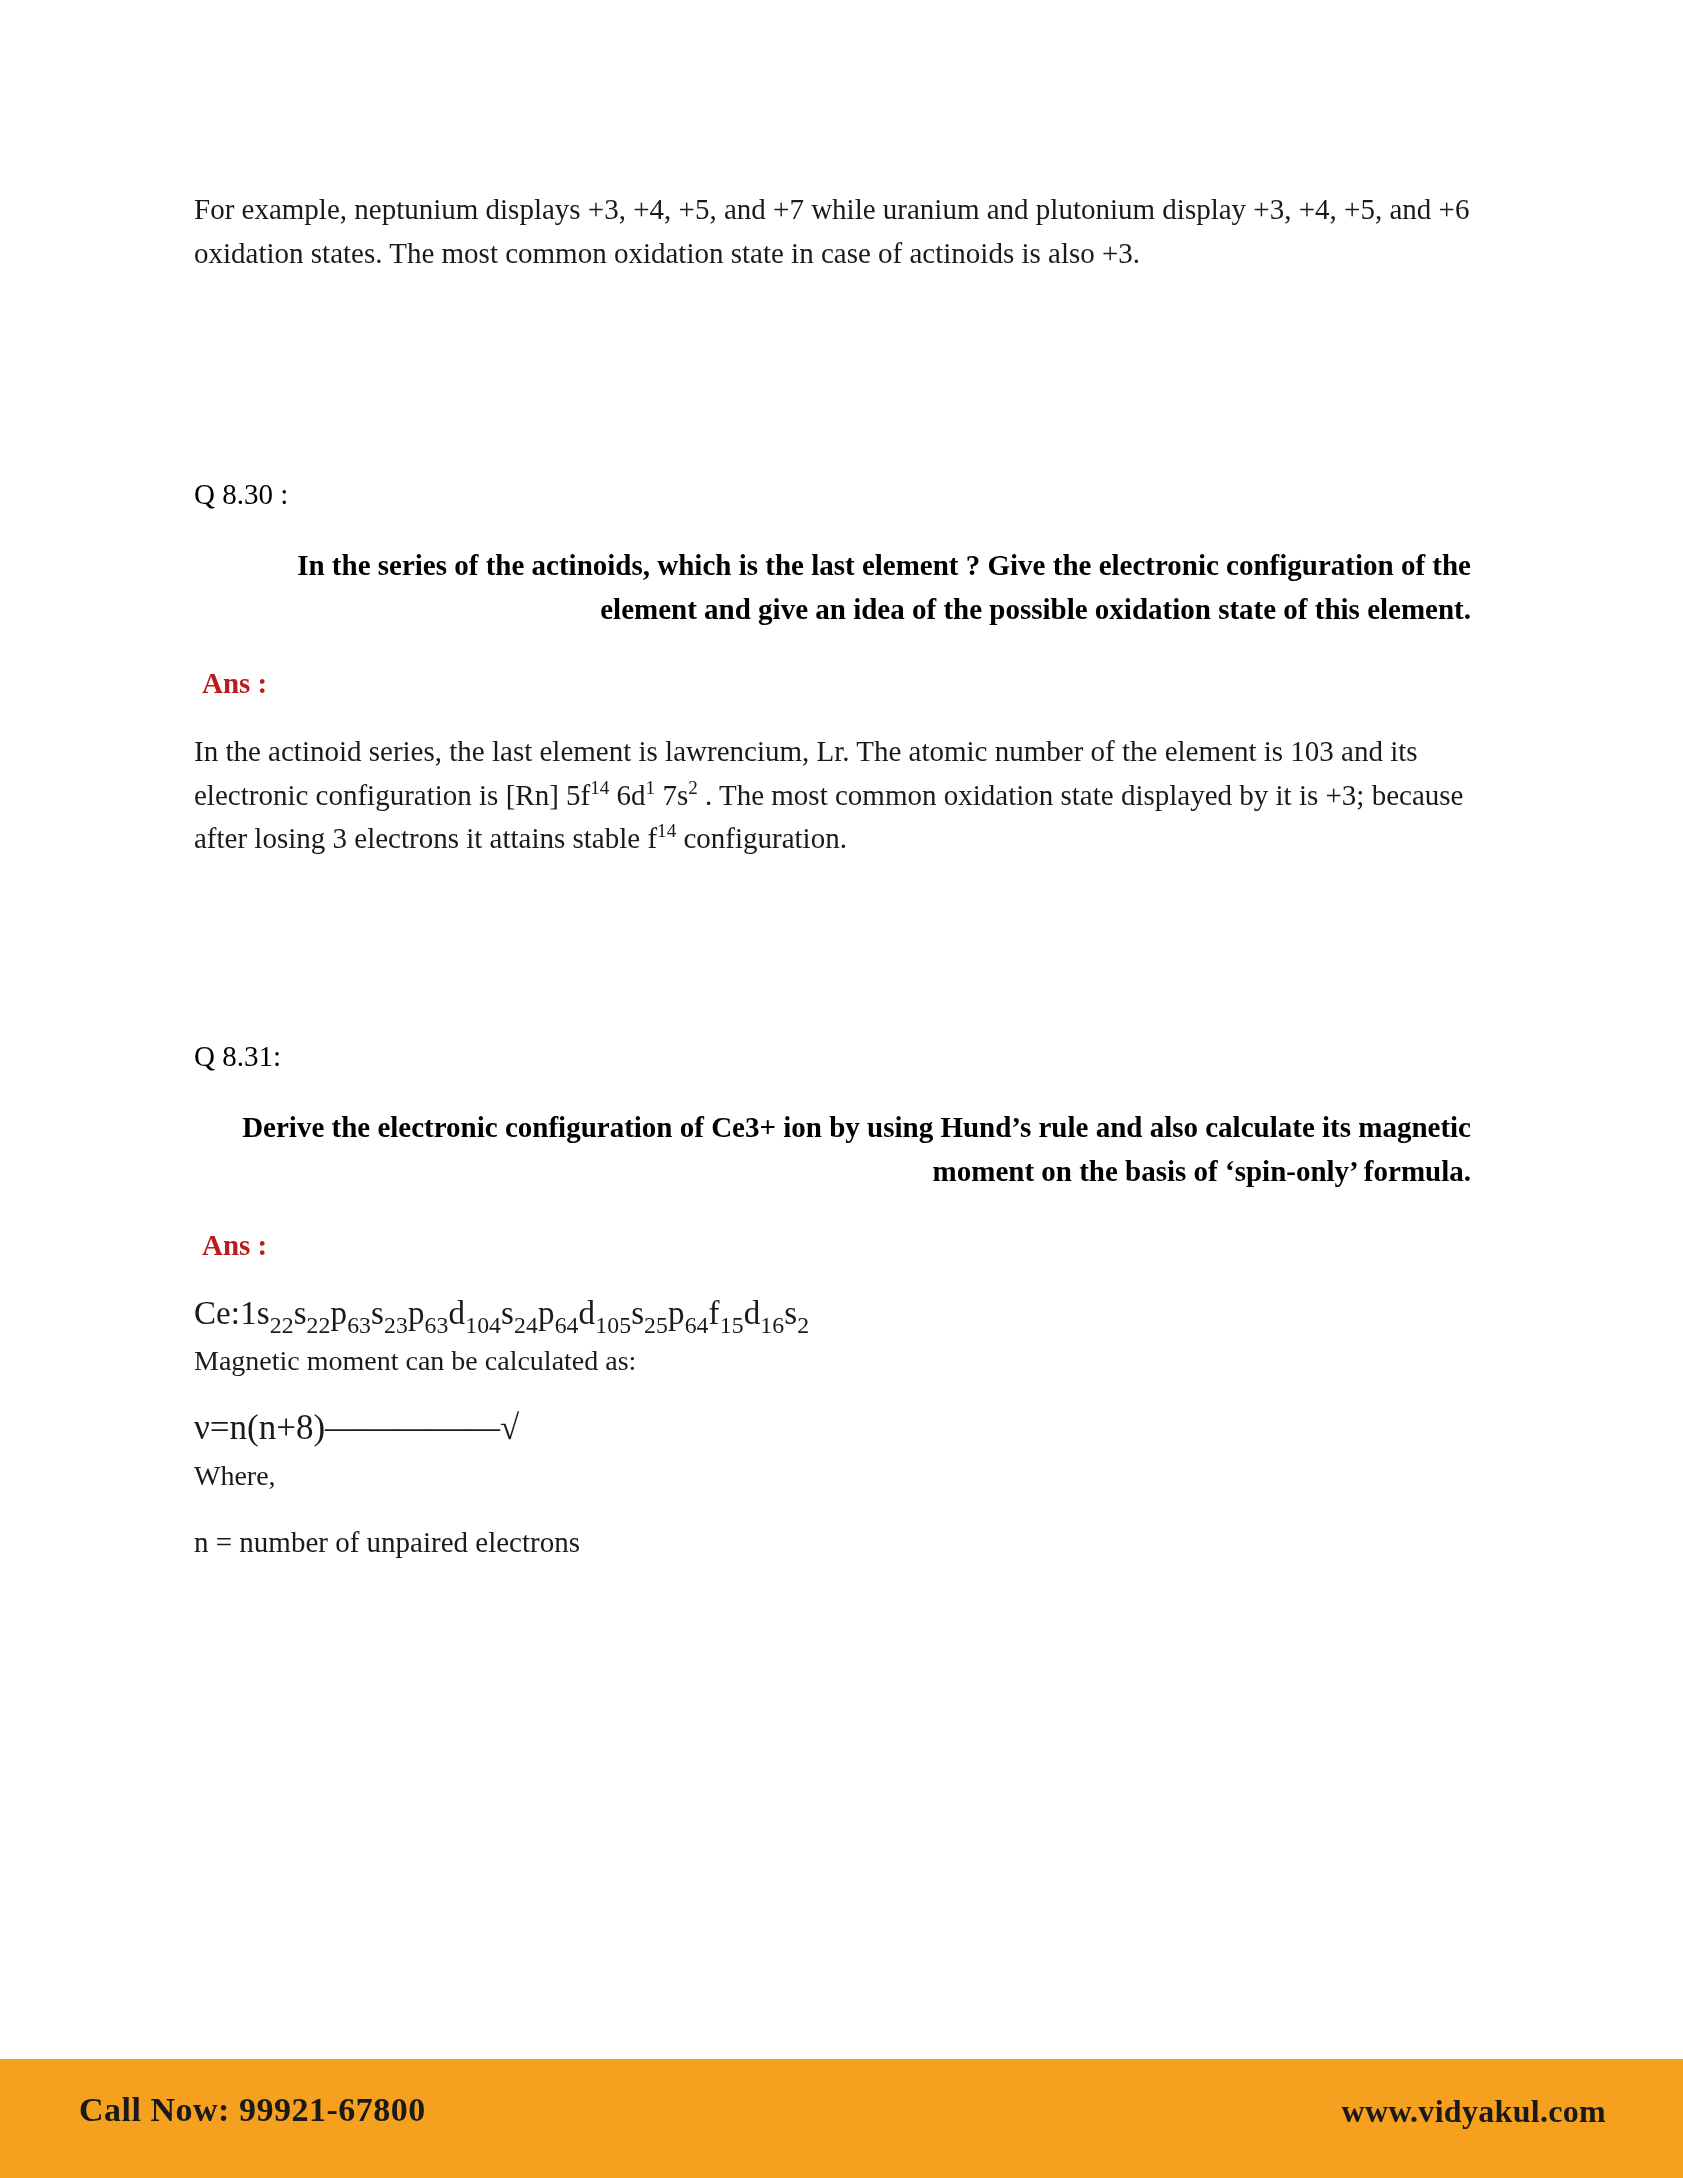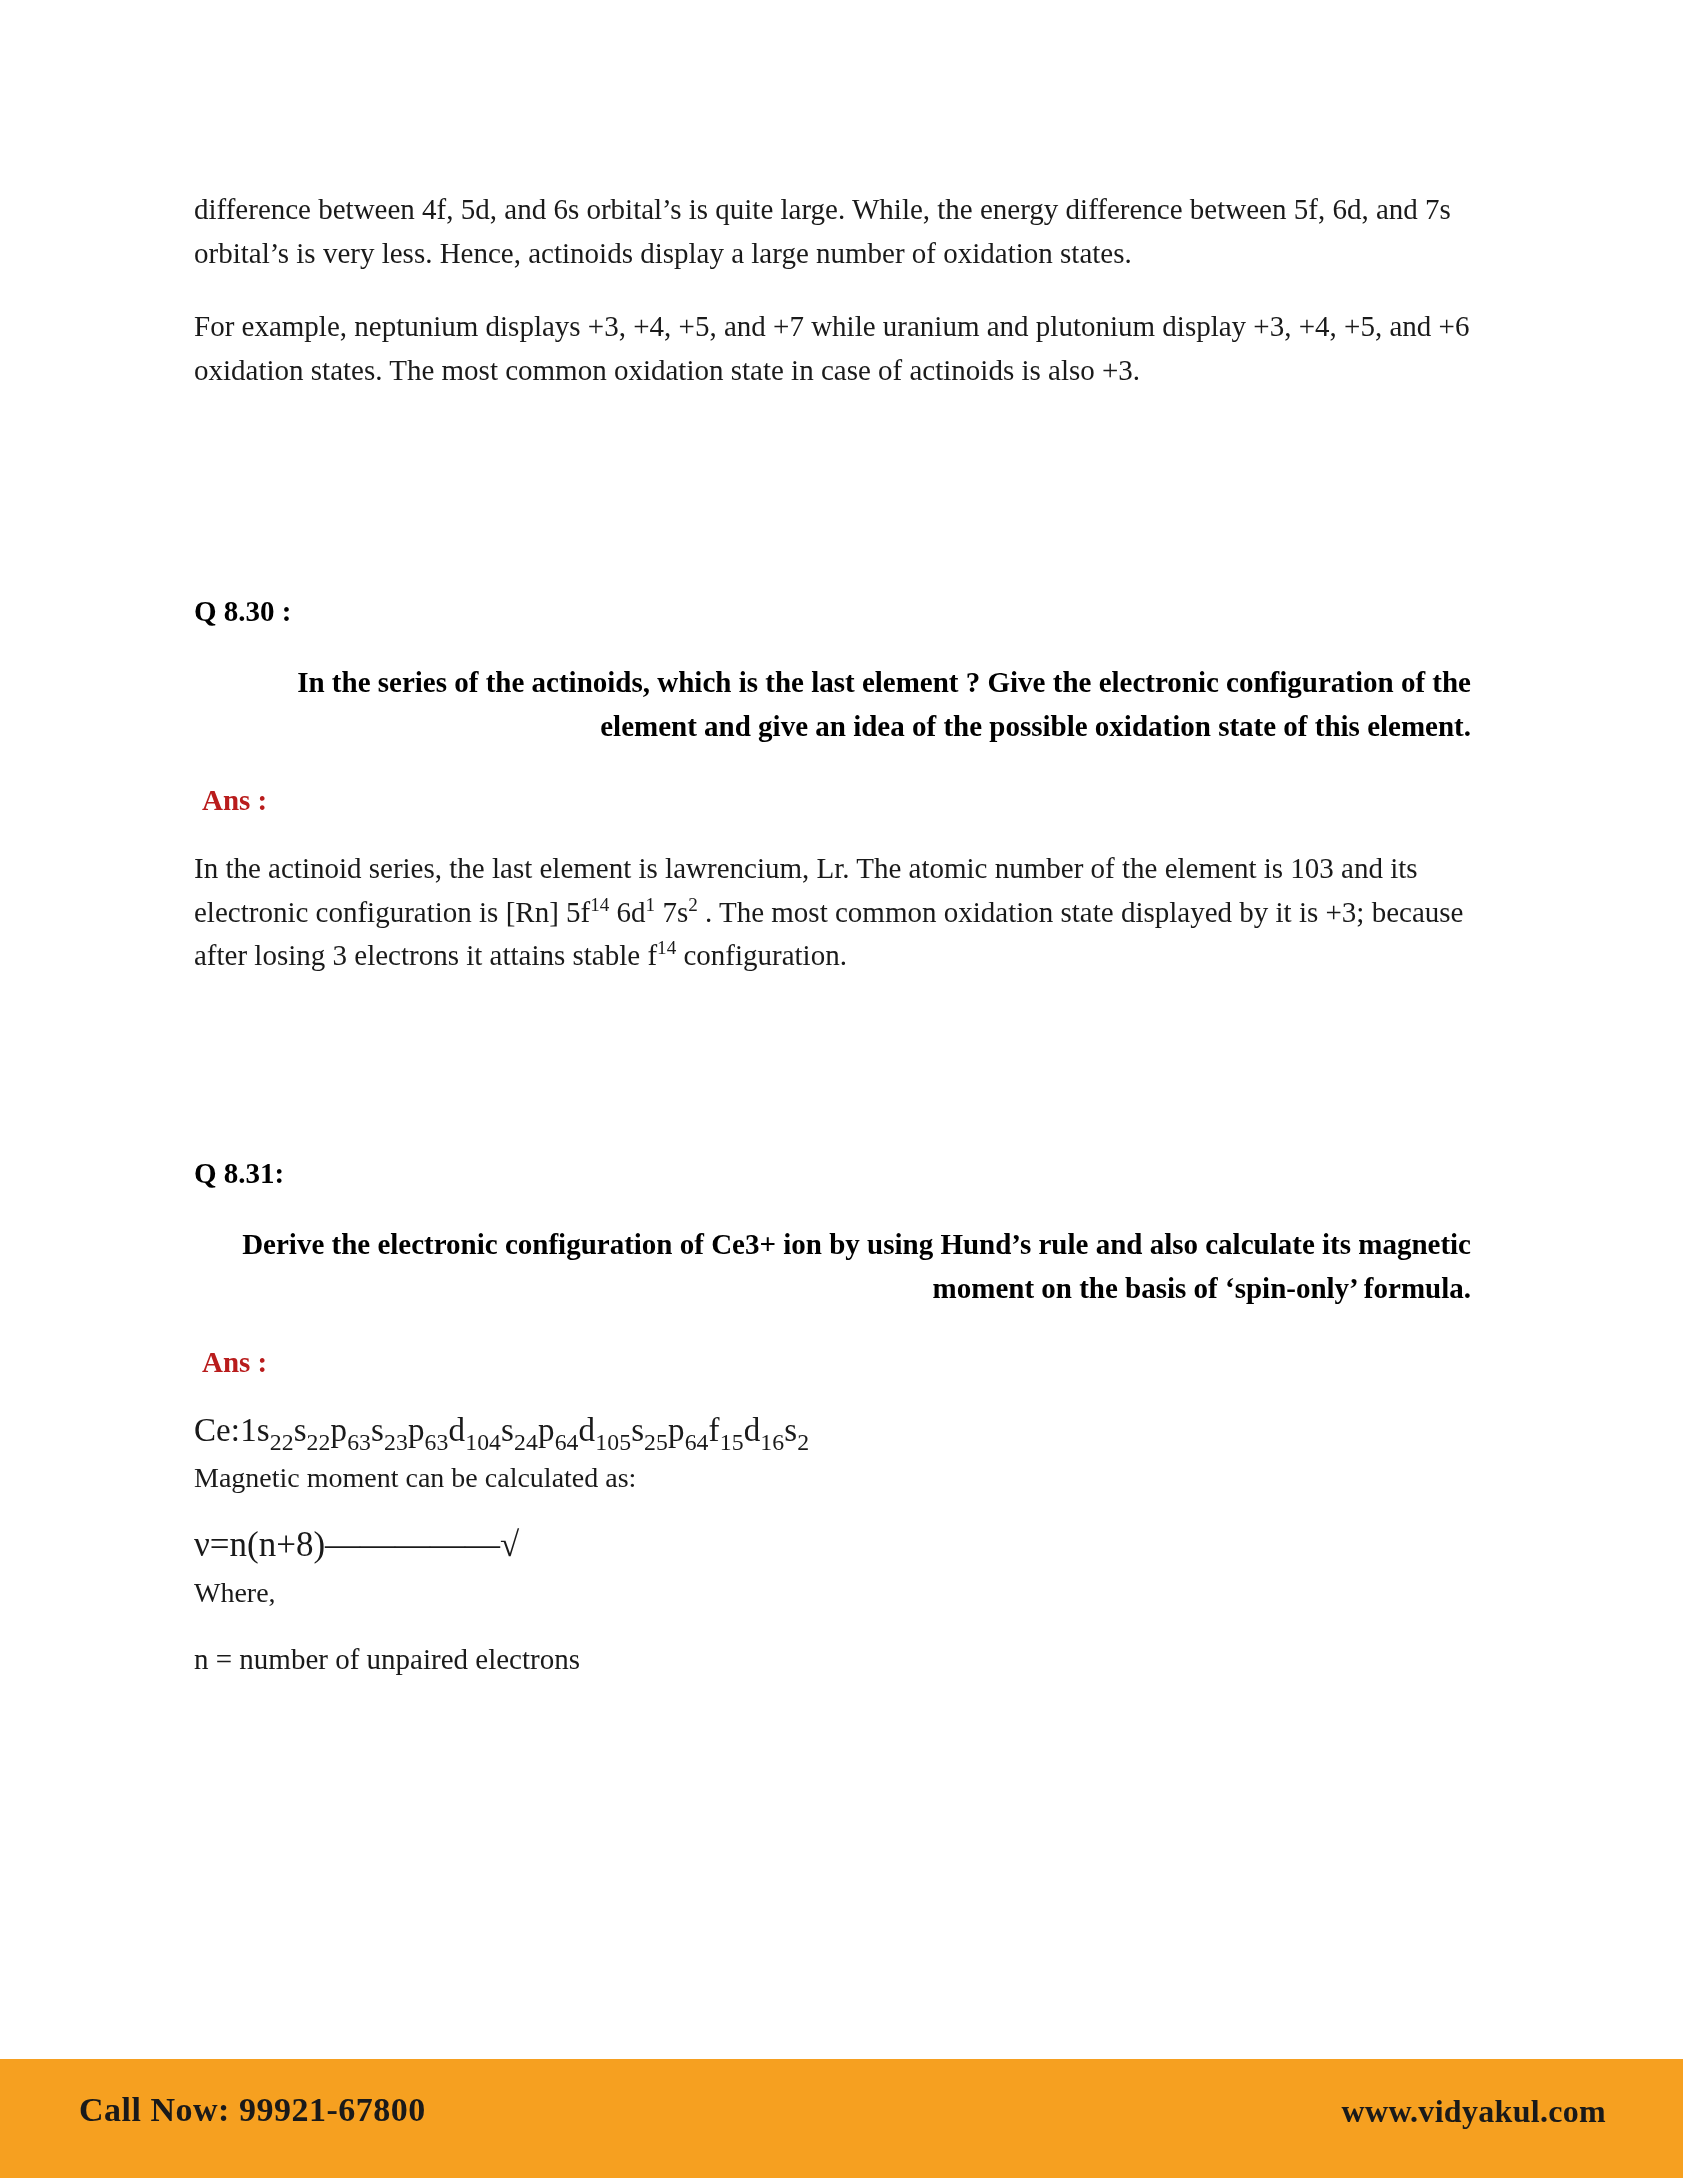--- a/index.html
+++ b/index.html
@@ -40,21 +40,21 @@
     margin-bottom: 0;
   }
   .gap-lg {
     height: 173px;
   }
   .gap-md {
     height: 149px;
   }
   .q-head {
     font-size: 29px;
-    font-weight: bold;
+    font-weight: normal;
     margin: 0 0 32px 0;
     color: #000;
   }
   .q-text {
     font-size: 29px;
     font-weight: bold;
     line-height: 1.52;
     margin: 0 0 36px 0;
     color: #000;
     text-align: right;
@@ -130,21 +130,20 @@
     letter-spacing: 0.3px;
   }
 </style>
 </head>
 <body>
 
 <div class="page">
 
   <div class="content">
 
-    <p class="para">difference between 4f, 5d, and 6s orbital’s is quite large. While, the energy difference between 5f, 6d, and 7s orbital’s is very less. Hence, actinoids display a large number of oxidation states.</p>
 
     <p class="para">For example, neptunium displays +3, +4, +5, and +7 while uranium and plutonium display +3, +4, +5, and +6 oxidation states. The most common oxidation state in case of actinoids is also +3.</p>
 
     <div class="gap-lg"></div>
 
     <div class="q-head">Q 8.30 :</div>
 
     <div class="q-text">In the series of the actinoids, which is the last element ? Give the electronic configuration of the element and give an idea of the possible oxidation state of this element.</div>
 
     <div class="ans-label">Ans :</div>

